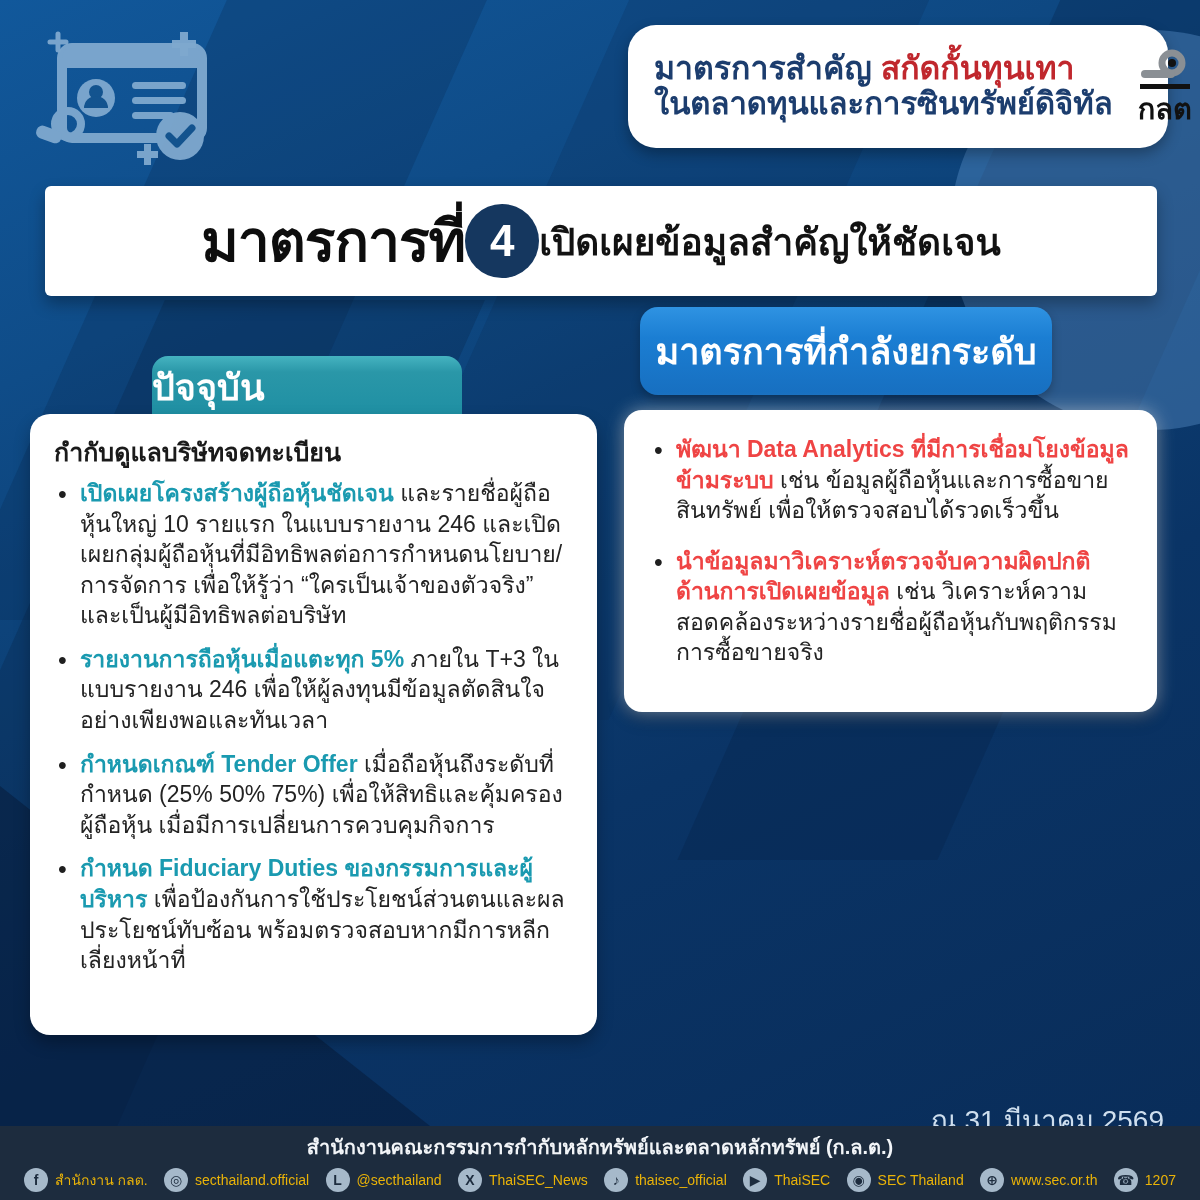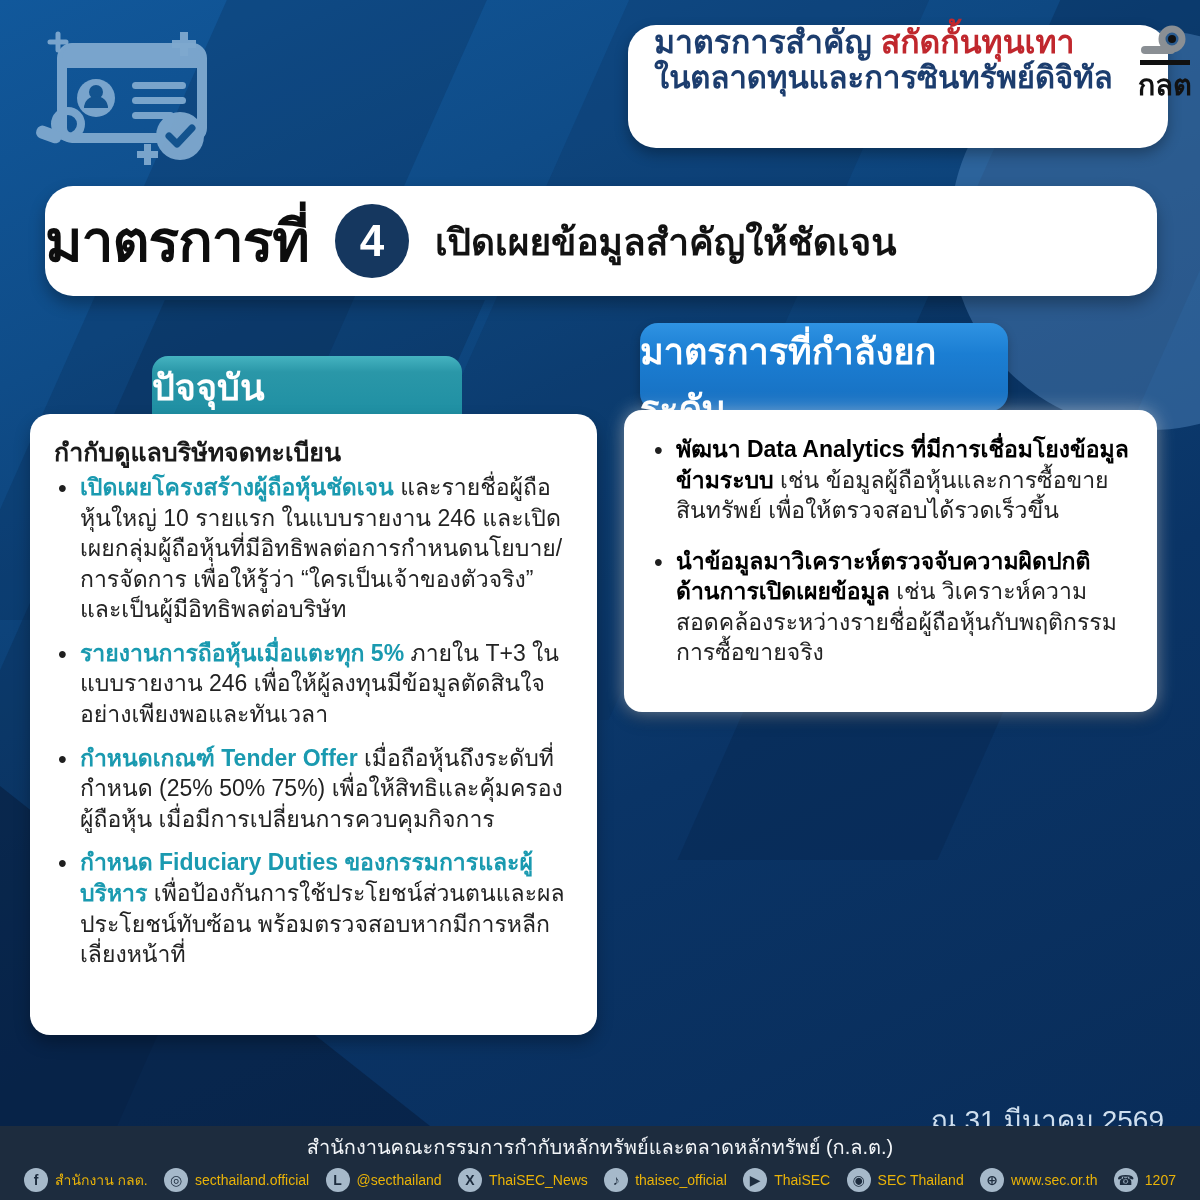--- a/index.html
+++ b/index.html
@@ -17,74 +17,74 @@
   .tri-bottom { position:absolute; left:0; bottom:74px; width:430px; height:400px;
                 background:rgba(6,22,48,0.45); clip-path:polygon(0 15%,100% 100%,0 100%); }
   .blob { position:absolute; right:-150px; top:30px; width:400px; height:400px; border-radius:50%;
           background:rgba(92,148,205,0.40); }
 
   
   .hero-icon { position:absolute; left:28px; top:20px; width:205px; height:150px; }
 
   
   .header-card { position:absolute; left:628px; top:25px; width:540px; height:123px; background:#ffffff;
-                 border-radius:28px; display:flex; align-items:flex-start; padding:0 18px 0 26px;
+                 border-radius:28px; display:flex; align-items:center; padding:0 18px 0 26px;
                  box-shadow:0 6px 14px rgba(0,0,0,0.30); }
   .hc-text { flex:1; line-height:1.12; }
   .hc-line1 { font-size:32px; font-weight:800; color:#1c3d6e; white-space:nowrap; }
   .hc-line1 .hl { color:#c0272d; }
   .hc-line2 { font-size:31px; font-weight:800; color:#1c3d6e; white-space:nowrap; }
   .hc-sub { font-size:15px; color:#4a4f57; margin-top:4px; white-space:nowrap; }
   .hc-divider { width:3px; height:86px; background:#1b3a66; margin:0 14px 0 8px; }
   .hc-logo { width:78px; display:flex; flex-direction:column; align-items:center; }
   .hc-logo-text { font-size:29px; font-weight:800; color:#111; line-height:1; margin-top:2px; }
 
   
   .banner { position:absolute; left:45px; top:186px; width:1112px; height:110px; background:#ffffff;
-            border-radius:28px; display:flex; align-items:center; justify-content:flex-start; gap:26px;
+            border-radius:6px; display:flex; align-items:center; justify-content:center; 
             box-shadow:0 8px 16px rgba(0,0,0,0.30); }
   .banner-title { font-size:57px; font-weight:900; color:#0d0d0d; letter-spacing:-1px; }
   .banner-circle { width:74px; height:74px; border-radius:50%; background:#15375f; color:#fff;
                    display:flex; align-items:center; justify-content:center; font-size:44px; font-weight:800; }
   .banner-sub { font-size:37px; font-weight:700; color:#121212; }
 
   
   .tab-left { position:absolute; left:152px; top:356px; width:310px; height:62px;
               background:linear-gradient(to bottom,#45b3c0 0%,#2a97a8 26%,#1e8fa3 100%);
               border-radius:16px 16px 0 0; display:flex; align-items:center; justify-content:flex-start; }
   .tab-left span { color:#fff; font-size:36px; font-weight:800; }
   .box-left { position:absolute; left:30px; top:414px; width:567px; height:621px; background:#ffffff;
               border-radius:20px; padding:18px 22px 12px 24px; box-shadow:0 8px 16px rgba(0,0,0,0.28); }
-  .box-heading { font-size:25px; font-weight:800; color:#1a1a1a; margin-bottom:0; }
+  .box-heading { font-size:25px; font-weight:800; color:#1a1a1a; margin-bottom:6px; }
   .bullets { list-style:none; }
   .bullets li { position:relative; padding-left:26px; font-size:23px; line-height:1.33; color:#232323;
                 margin-bottom:13px; }
   .bullets li::before { content:"•"; position:absolute; left:4px; top:0; font-size:25px; color:#1f1f1f; }
   .box-left .lead { color:#1a9ab0; font-weight:800; }
 
   
-  .tab-right { position:absolute; left:640px; top:323px; width:368px; height:88px;
+  .tab-right { position:absolute; left:640px; top:307px; width:412px; height:88px;
                background:linear-gradient(to bottom,#2f93e2 0%,#1b7ed3 35%,#176fc0 100%);
-               border-radius:18px; display:flex; align-items:flex-start; justify-content:center;
+               border-radius:18px; display:flex; align-items:center; justify-content:center;
                box-shadow:0 4px 10px rgba(0,0,0,0.25); }
   .tab-right span { color:#fff; font-size:36px; font-weight:800; }
   .box-right { position:absolute; left:624px; top:410px; width:533px; height:302px; background:#ffffff;
                border-radius:18px; padding:24px 24px 12px 26px;
                box-shadow:0 0 18px rgba(255,255,255,0.45), 0 8px 16px rgba(0,0,0,0.25); }
   .box-right .bullets li { margin-bottom:20px; }
-  .box-right .lead { color:#000000; font-weight:800; }
+  .box-right .lead { color:#ef4444; font-weight:800; }
 
   
   .tagline { position:absolute; left:0; top:1042px; width:1200px; text-align:center; }
   .tagline div { font-size:31px; font-weight:700; color:#f1dd6d; line-height:1.38; }
   .date-note { position:absolute; right:36px; top:1098px; font-size:28px; color:#cfdfee; }
 
   
   .footer { position:absolute; left:0; bottom:0; width:1200px; height:74px; background:#1d2c3e; }
-  .footer-org { text-align:center; padding-top:5px; font-size:20px; font-weight:400; color:#f2f5f8; }
+  .footer-org { text-align:center; padding-top:5px; font-size:20px; font-weight:700; color:#f2f5f8; }
   .channels { display:flex; align-items:center; justify-content:space-between; padding:5px 24px 0 24px; }
   .channel { display:flex; align-items:center; gap:7px; cursor:pointer; }
   .chip { width:24px; height:24px; border-radius:50%; background:#a6b9ca; color:#1d2c3e;
           display:flex; align-items:center; justify-content:center; font-size:14px; font-weight:800;
           line-height:1; }
   .channel .label { font-size:14px; color:#eab308; white-space:nowrap; }
 </style>
 </head>
 <body>
 

